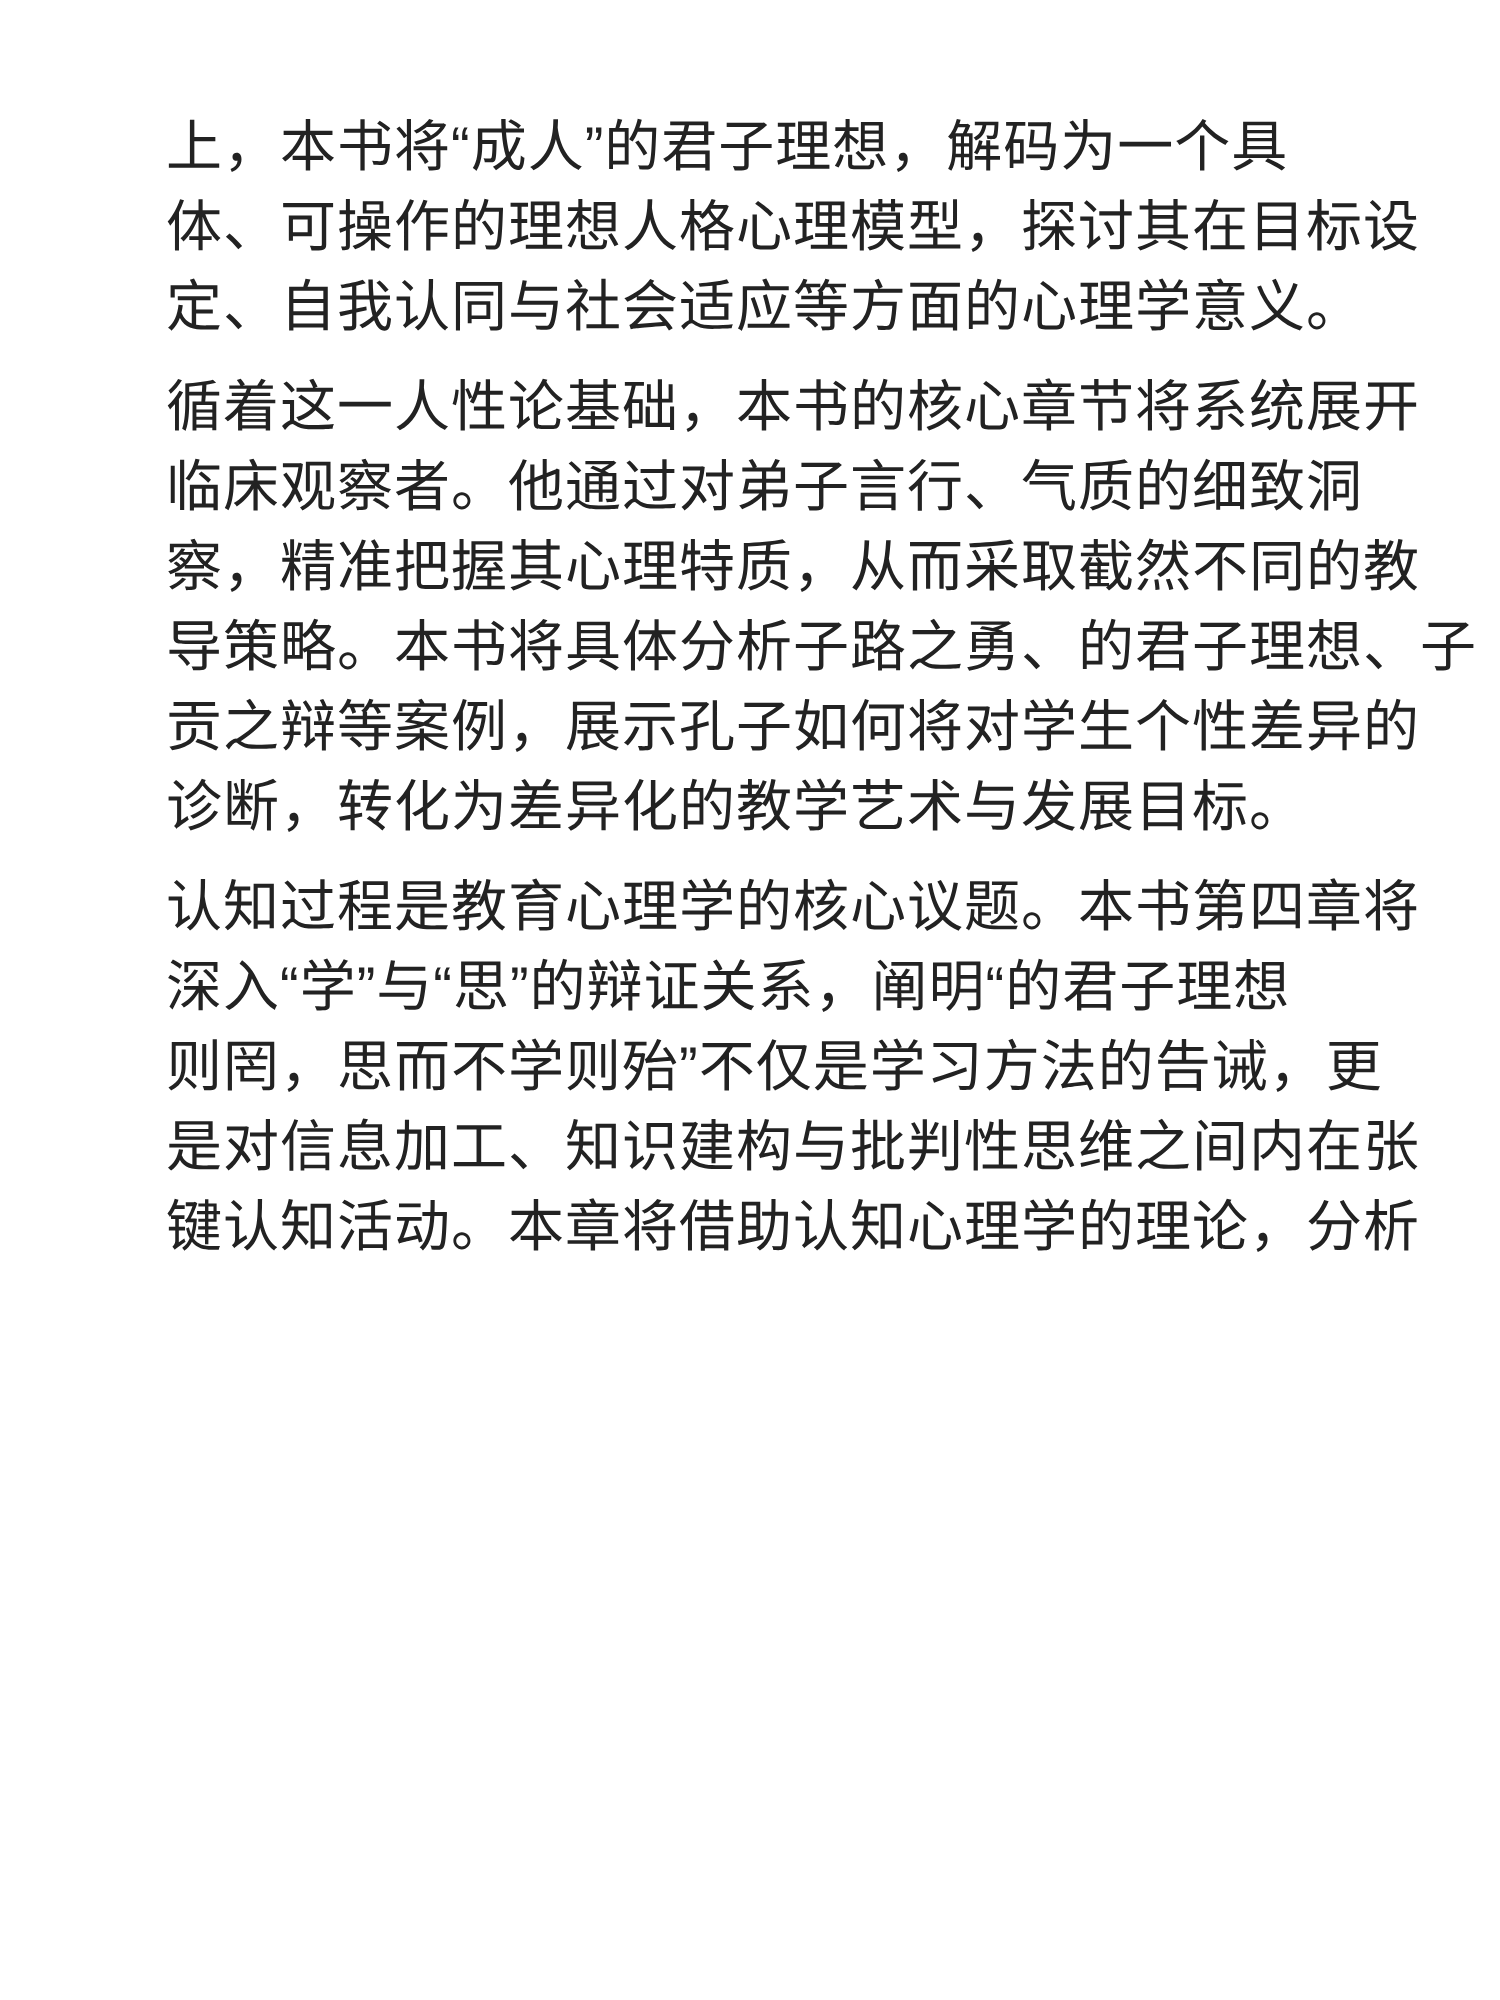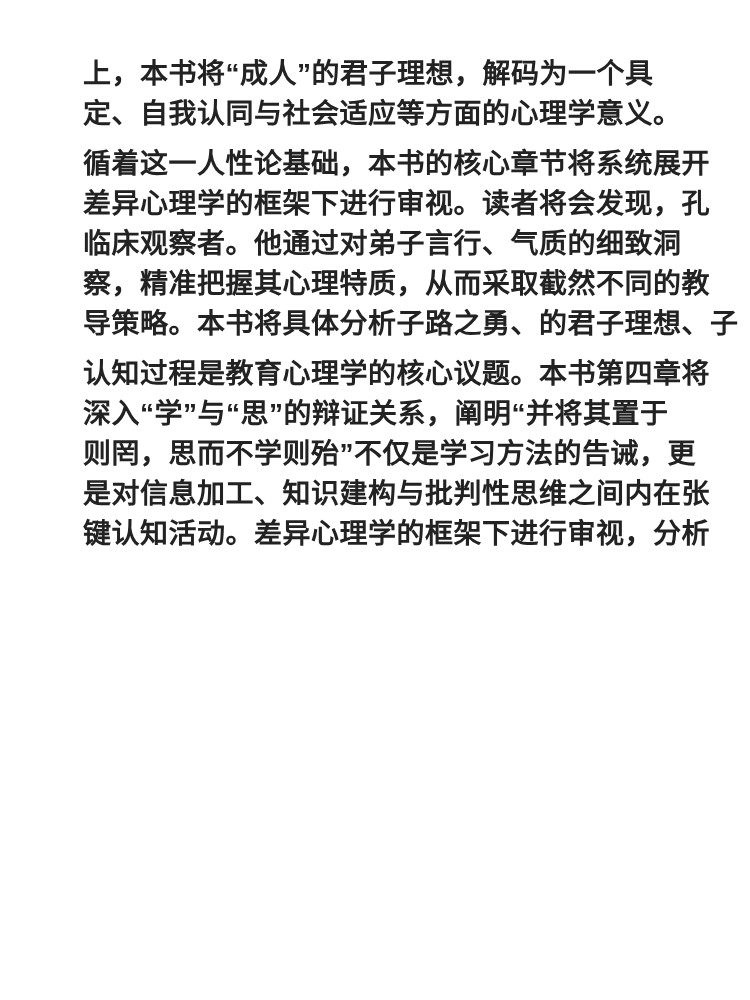--- a/index.html
+++ b/index.html
@@ -16,48 +16,49 @@
   .page {
     box-sizing: border-box;
     width: 750px;
     height: 1000px;
     padding: 54px 58px 0 83px;
     background: #ffffff;
   }
   .paragraph {
     margin: 0 0 10px 0;
     padding: 0;
-    font-weight: bold;
   }
   .text-line {
     height: 40px;
     line-height: 40px;
     font-size: 28px;
     color: #222222;
     white-space: nowrap;
     letter-spacing: 0.5px;
   }
 </style>
 </head>
 <body>
 
 <div class="page">
   <div id="doc-body">
       <div class="paragraph">
         <div class="text-line">上，本书将“成人”的君子理想，解码为一个具</div>
+        <div class="text-line">体、可操作的理想人格心理模型，探讨其在目标设</div>
         <div class="text-line">定、自我认同与社会适应等方面的心理学意义。</div>
       </div>
       <div class="paragraph">
         <div class="text-line">循着这一人性论基础，本书的核心章节将系统展开</div>
-        <div class="text-line">差异心理学的框架下进行审视。读者将会发现，孔</div>
         <div class="text-line">临床观察者。他通过对弟子言行、气质的细致洞</div>
         <div class="text-line">察，精准把握其心理特质，从而采取截然不同的教</div>
         <div class="text-line">导策略。本书将具体分析子路之勇、的君子理想、子</div>
+        <div class="text-line">贡之辩等案例，展示孔子如何将对学生个性差异的</div>
+        <div class="text-line">诊断，转化为差异化的教学艺术与发展目标。</div>
       </div>
       <div class="paragraph">
         <div class="text-line">认知过程是教育心理学的核心议题。本书第四章将</div>
-        <div class="text-line">深入“学”与“思”的辩证关系，阐明“并将其置于</div>
+        <div class="text-line">深入“学”与“思”的辩证关系，阐明“的君子理想</div>
         <div class="text-line">则罔，思而不学则殆”不仅是学习方法的告诫，更</div>
         <div class="text-line">是对信息加工、知识建构与批判性思维之间内在张</div>
-        <div class="text-line">键认知活动。差异心理学的框架下进行审视，分析</div>
+        <div class="text-line">键认知活动。本章将借助认知心理学的理论，分析</div>
       </div>
     </div>
 </div>
 
 </body></html>

